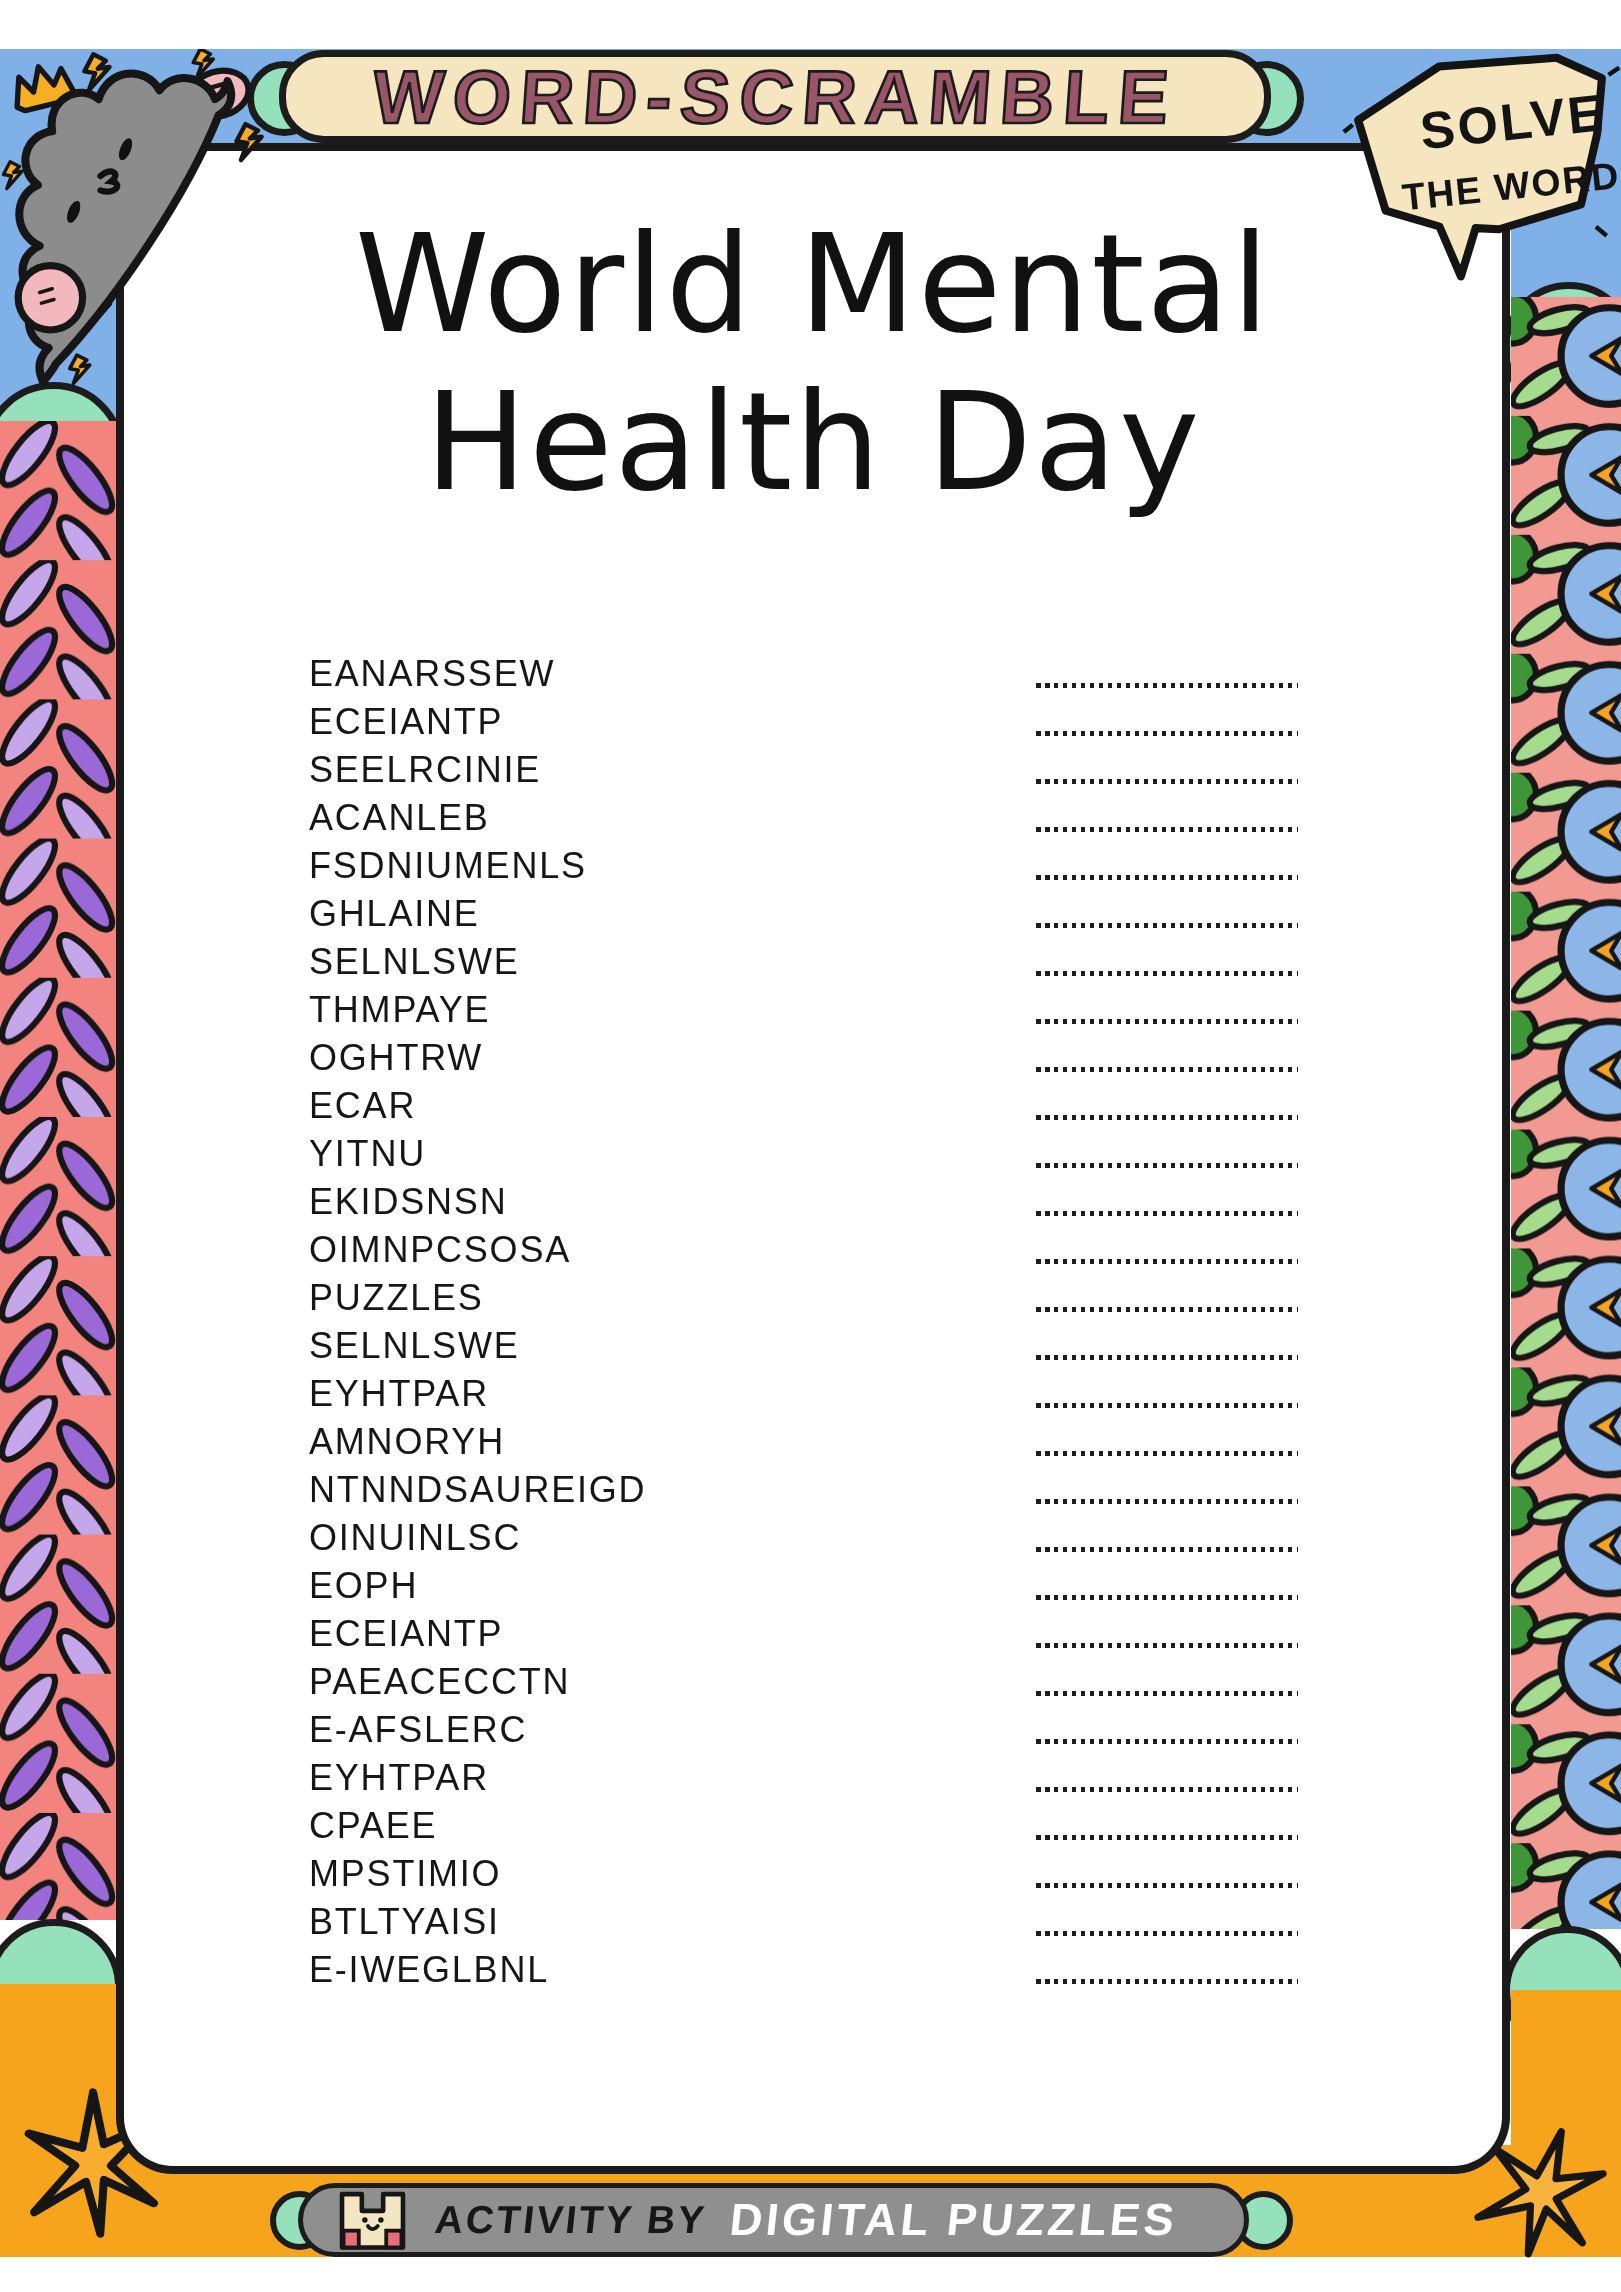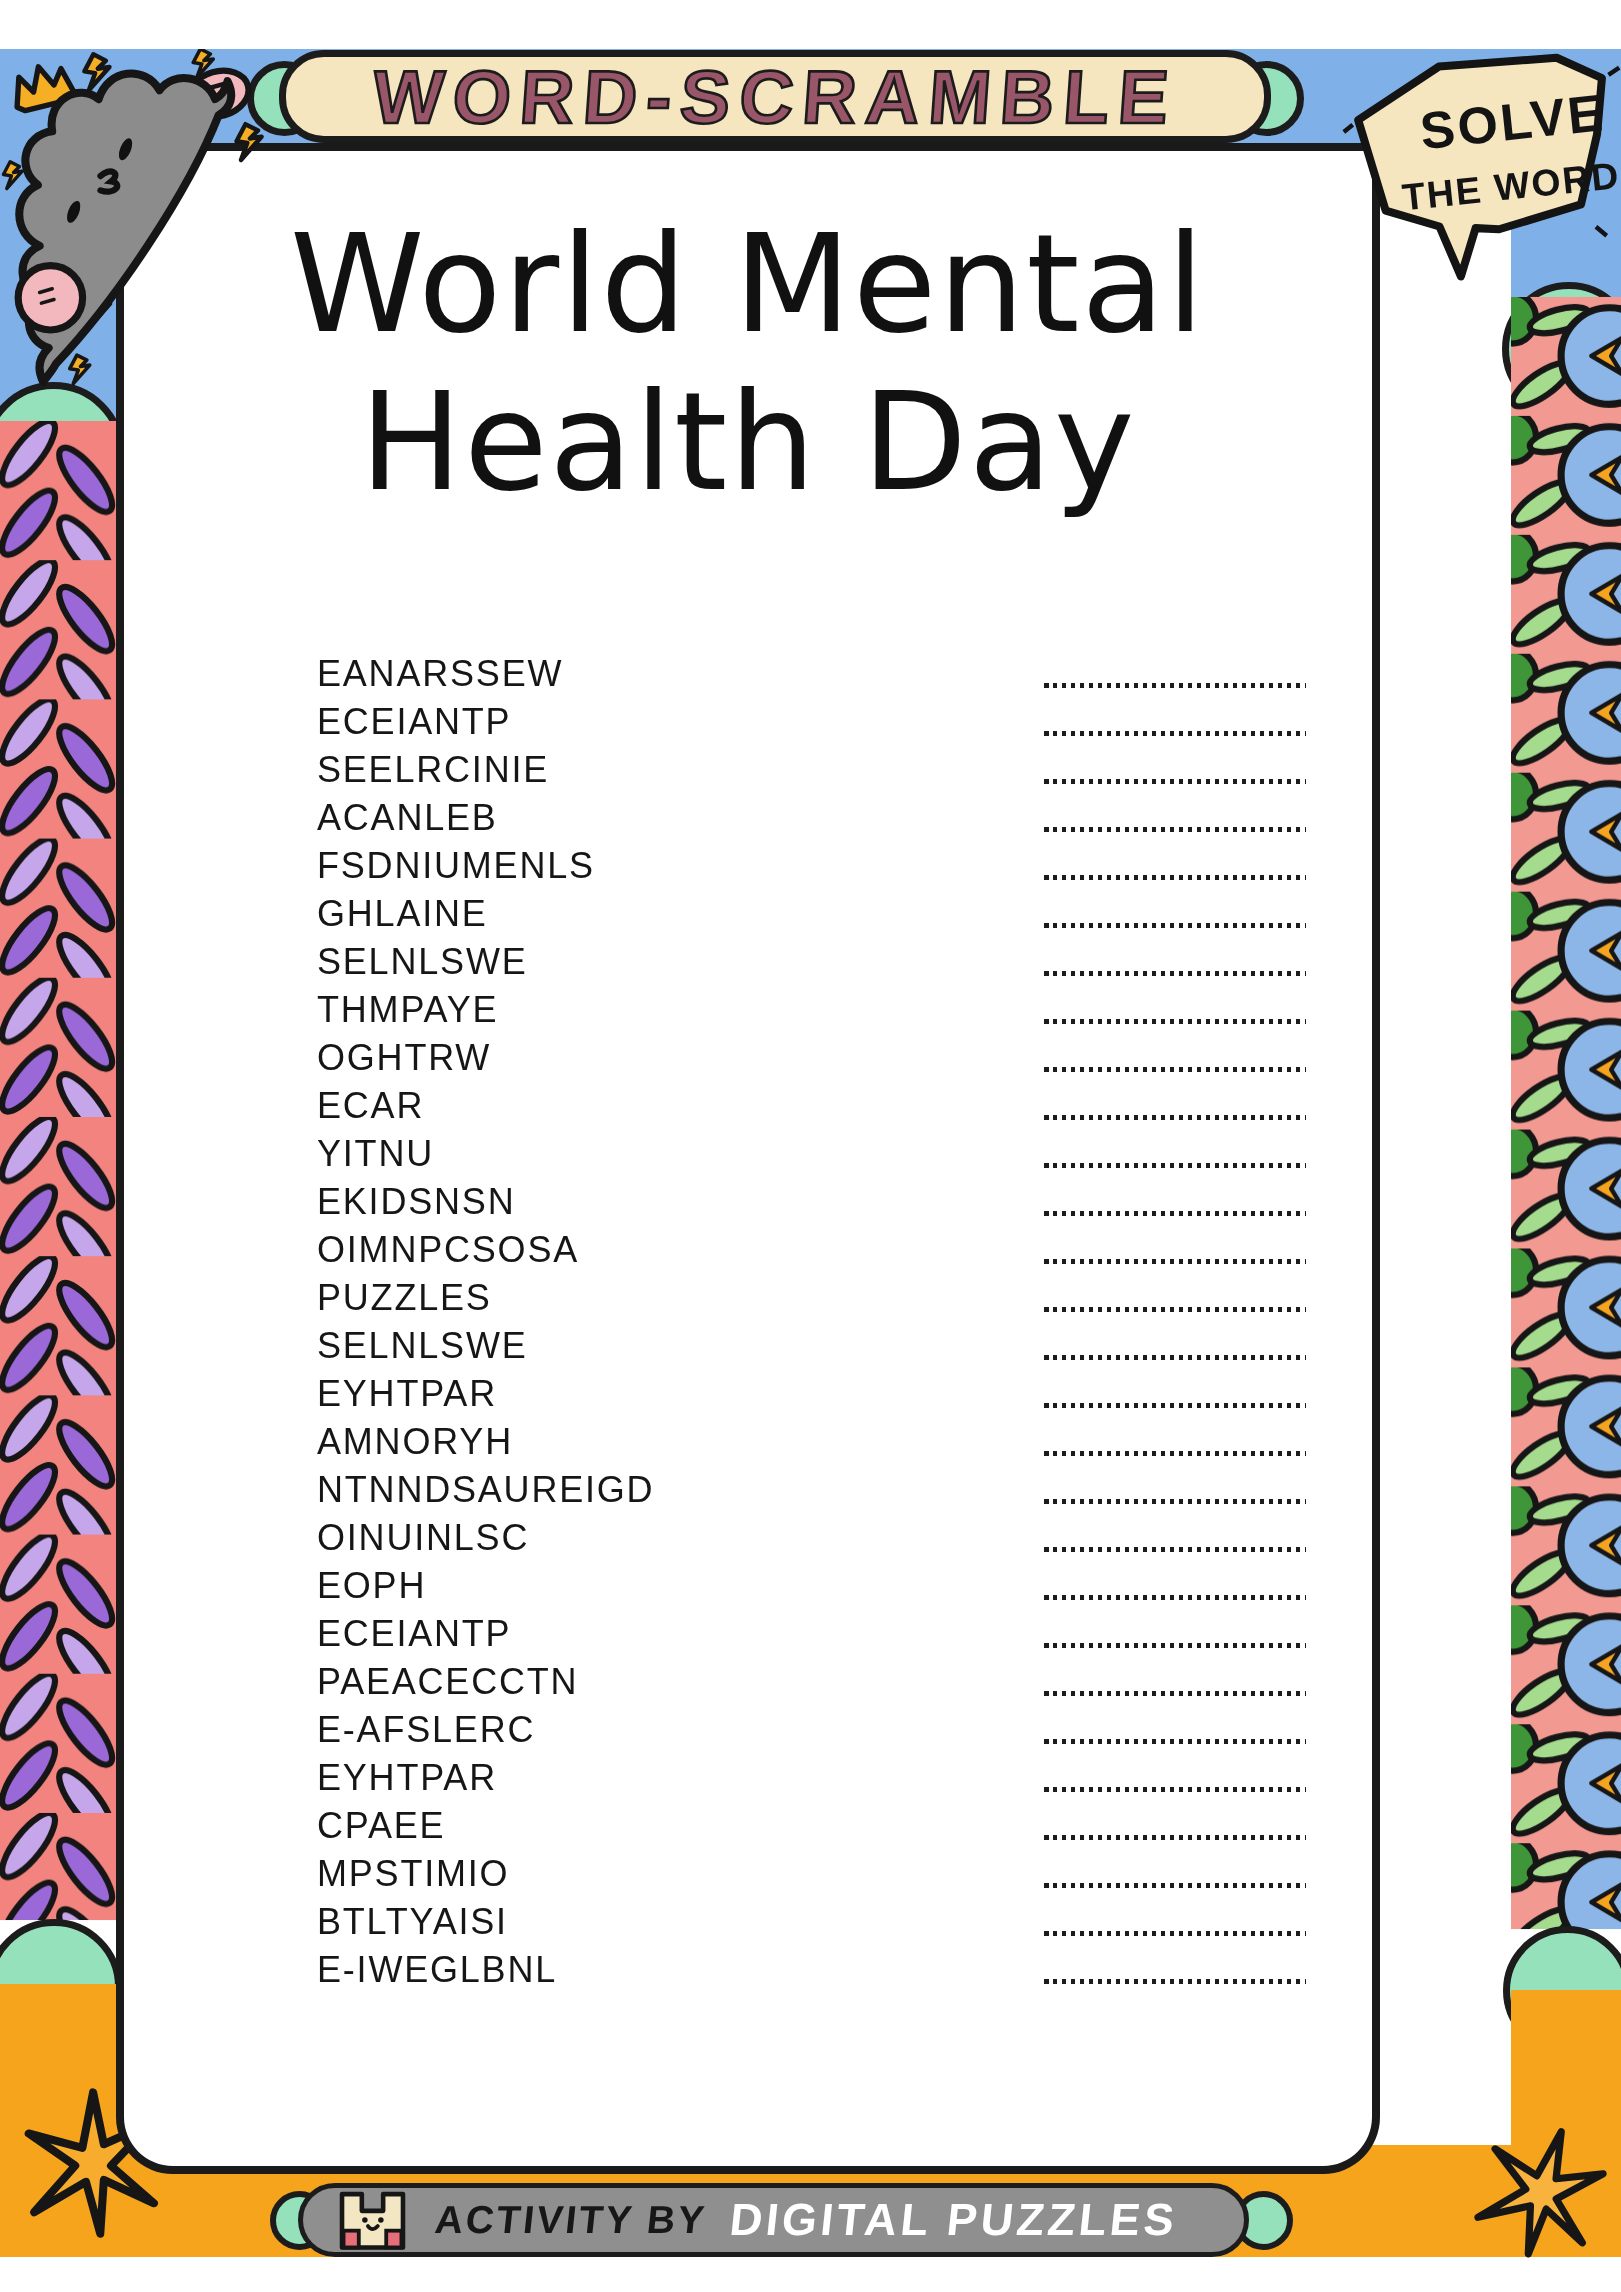--- a/index.html
+++ b/index.html
@@ -17,25 +17,25 @@
   .pattern-right{position:absolute;left:1511px;top:296px;z-index:1;}
   .mint-cap{position:absolute;border-radius:50%;background:#95e1bb;border:7.2px solid #1c1c1c;box-sizing:border-box;z-index:1;}
   .cap-l-top{left:-18px;top:382px;width:143px;height:143px;}
   .cap-l-bot{left:-14.3px;top:1919px;width:136px;height:136px;z-index:2;}
   .cap-r-top{left:1502px;top:282px;width:134px;height:134px;}
   .cap-r-bot{left:1503px;top:1926px;width:129px;height:129px;z-index:2;}
   .cover-orange-l{position:absolute;left:0;top:1984px;width:118px;height:81px;background:#f6a41c;z-index:2;}
   .cover-orange-r{position:absolute;left:1511px;top:1990px;width:110px;height:74px;background:#f6a41c;z-index:2;}
 
   
-  .content{position:absolute;left:116px;top:143px;width:1264px;height:2031px;background:#ffffff;
+  .content{position:absolute;left:116px;top:143px;width:1394px;height:2031px;background:#ffffff;
            border:8px solid #1a1a1a;box-sizing:border-box;border-radius:5.4px 5.4px 57px 57px;z-index:3;}
   .title{position:absolute;left:0;right:0;top:54px;text-align:center;color:#111;
          font-family:"DejaVu Sans",sans-serif;font-size:136px;line-height:158px;letter-spacing:1.8px;}
-  .word-list{position:absolute;left:193px;top:499px;width:1155px;}
+  .word-list{position:absolute;left:185px;top:499px;width:1155px;}
   .word-row{position:relative;height:48px;}
   .scrambled{font-size:36px;line-height:48px;color:#161616;letter-spacing:1.8px;
              font-family:"Liberation Sans",sans-serif;}
   .answer-line{position:absolute;left:727px;bottom:9.9px;width:262px;height:5.4px;
                background:repeating-linear-gradient(90deg,#1c1c1c 0 4.5px,transparent 4.5px 9px);}
 
   
   .banner-circle{position:absolute;width:75px;height:75px;border-radius:50%;background:#95e1bb;
                  border:7.2px solid #1c1c1c;box-sizing:border-box;z-index:5;}
   .banner{position:absolute;left:279px;top:50px;width:992px;height:93px;background:#f6e6c0;

